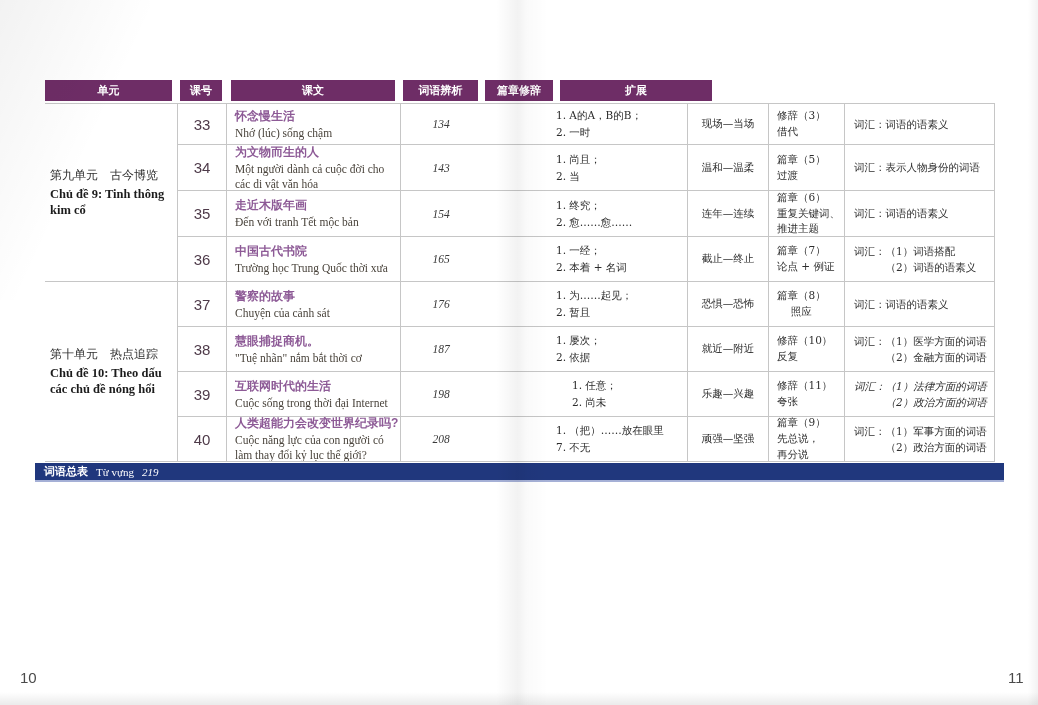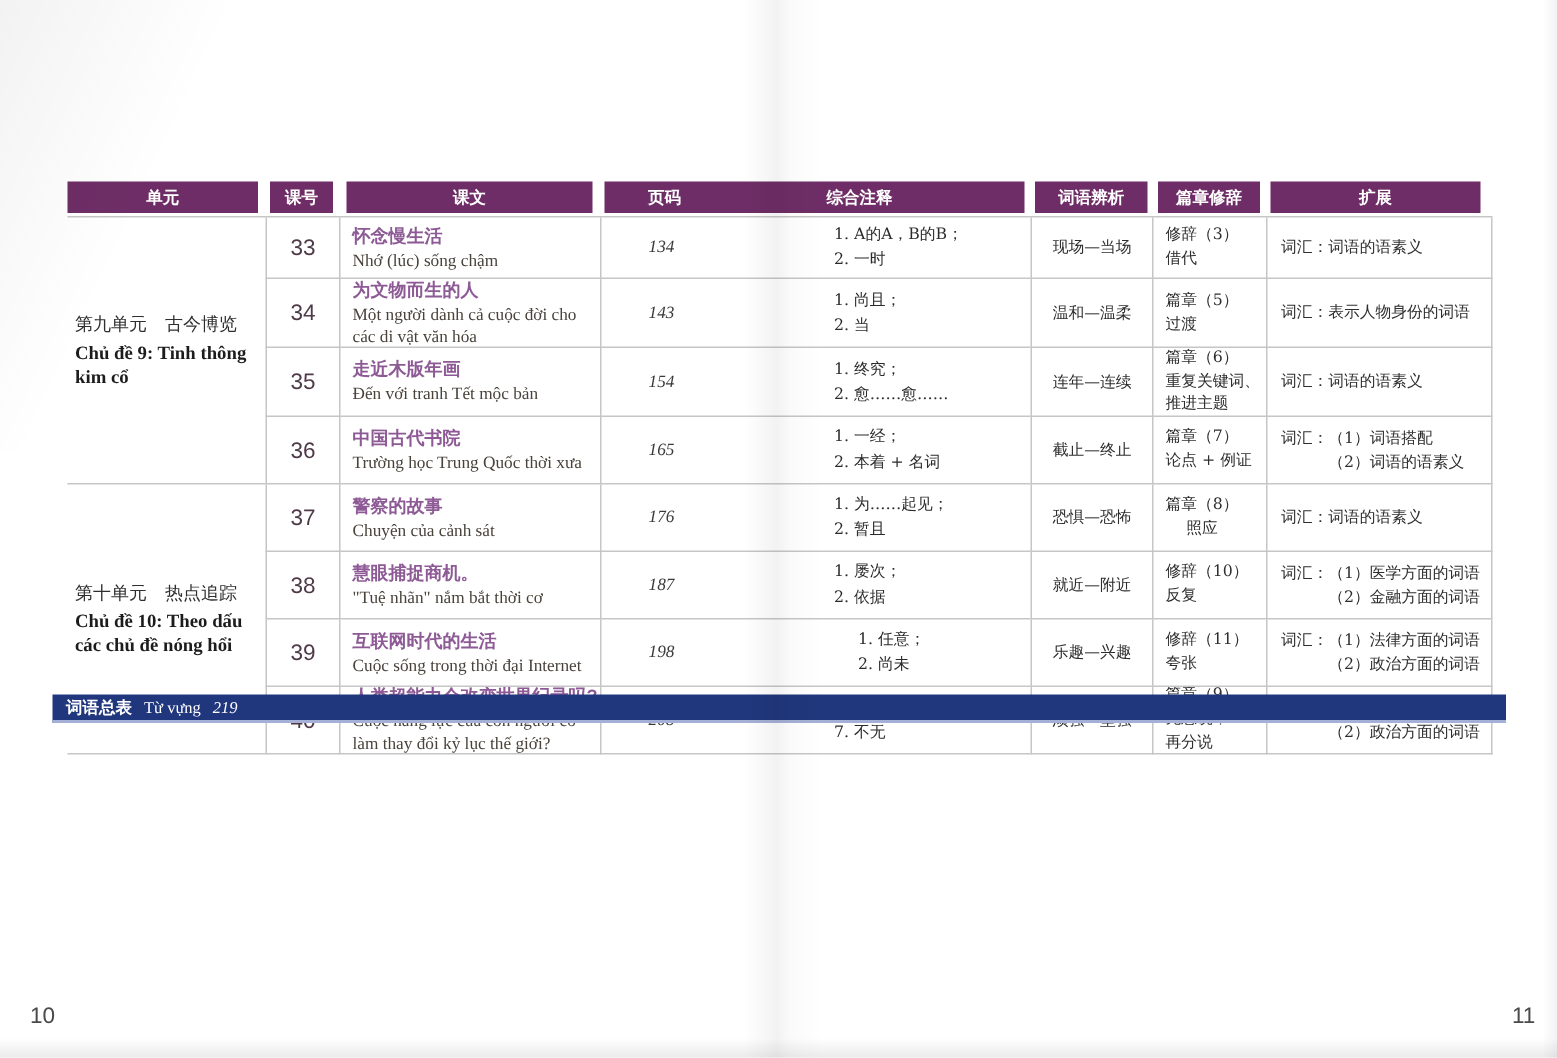--- a/index.html
+++ b/index.html
@@ -15,32 +15,32 @@
     background:linear-gradient(90deg,rgba(0,0,0,0) 0%,rgba(0,0,0,0.05) 42%,rgba(0,0,0,0.02) 60%,rgba(0,0,0,0) 100%);}
   .shade-left{left:0;top:0;width:150px;height:300px;
     background:linear-gradient(115deg,rgba(0,0,0,0.05) 0%,rgba(0,0,0,0) 55%);}
   .shade-bottom{left:0;bottom:0;width:1038px;height:13px;
     background:linear-gradient(0deg,rgba(0,0,0,0.08) 0%,rgba(0,0,0,0) 100%);}
   .shade-right{right:0;top:0;width:10px;height:705px;
     background:linear-gradient(270deg,rgba(0,0,0,0.05) 0%,rgba(0,0,0,0) 100%);}
 
   
   .tbl{position:absolute;left:45px;top:80px;width:950px;}
-  .thead{display:flex;height:21px;margin-bottom:2px;margin-top:41px;}
+  .thead{display:flex;height:21px;margin-bottom:2px;}
   .hbox{background:#6e2d66;color:#ffffff;font-size:11px;font-weight:bold;
     display:flex;align-items:center;justify-content:center;height:21px;box-sizing:border-box;}
   .hb-unit{width:127px;margin-right:8px;}
   .hb-no{width:42px;margin-right:9px;}
   .hb-lesson{width:164px;margin-right:8px;}
   .hb-pa{width:280px;margin-right:7px;justify-content:flex-start;}
   .hb-pa .hp1{width:80px;text-align:center;}
   .hb-pa .hp2{width:90px;margin-left:45px;text-align:center;}
   .hb-wd{width:75px;margin-right:7px;}
   .hb-rh{width:68px;margin-right:7px;}
-  .hb-ex{width:140px;}
+  .hb-ex{width:152px;}
 
   .tbody{display:grid;
     grid-template-columns:132px 49px 174px 287px 81px 76px 151px;
     grid-template-rows:41px 46px 46px 45px 45px 45px 45px 45px;
     border-top:1px solid #c6c6c6;}
   .cell{box-sizing:border-box;border-bottom:1px solid #c6c6c6;border-left:1px solid #c6c6c6;
     display:flex;overflow:hidden;color:#2e2e2e;}
   .cell.lastcol{border-right:1px solid #c6c6c6;}
   .unit-cell{border-left:none;flex-direction:column;justify-content:center;align-items:flex-start;padding:0 4px 0 5px;}
   .unit-cn{font-size:12px;color:#2f2f2f;white-space:nowrap;margin-bottom:3px;}
@@ -79,24 +79,20 @@
 </head>
 <body>
 
 <div class="spread">
 
   <div class="tbl">
     <div class="thead">
       <div class="hbox hb-unit">单元</div>
       <div class="hbox hb-no">课号</div>
       <div class="hbox hb-lesson">课文</div>
-      <div class="hbox hb-pa">
-        <span class="hp1">页码</span>
-        <span class="hp2">综合注释</span>
-      </div>
       <div class="hbox hb-wd">词语辨析</div>
       <div class="hbox hb-rh">篇章修辞</div>
       <div class="hbox hb-ex">扩展</div>
     </div>
     <div class="tbody" id="tbody">
         <div class="cell unit-cell" style="grid-area: 1 / 1 / span 4;">
           <div class="unit-cn">第九单元　古今博览</div>
           <div class="unit-vi">Chủ đề 9: Tinh thông kim cổ</div>
         </div>
         <div class="cell unit-cell" style="grid-area: 5 / 1 / span 4;">
@@ -196,21 +192,21 @@
           <div class="title-vi">Cuộc sống trong thời đại Internet</div>
         </div>
         <div class="cell pa-cell" style="grid-area: 7 / 4; gap: 16px;">
           <div class="pno">198</div>
           <div class="ann">1. 任意；
 2. 尚未</div>
         </div>
         <div class="cell wd-cell" style="grid-area: 7 / 5;">乐趣—兴趣</div>
         <div class="cell rh-cell" style="grid-area: 7 / 6;">修辞（11）
 夸张</div>
-        <div class="cell ex-cell lastcol" style="grid-area: 7 / 7;">词汇：（1）法律方面的词语
+        <div class="cell ex-cell lastcol" style="grid-area: 7 / 7; font-style: italic;">词汇：（1）法律方面的词语
 　　　（2）政治方面的词语</div>
         <div class="cell no-cell" style="grid-area: 8 / 2;">40</div>
         <div class="cell lesson-cell" style="grid-area: 8 / 3;">
           <div class="title-cn">人类超能力会改变世界纪录吗?</div>
           <div class="title-vi">Cuộc năng lực của con người có làm thay đổi kỷ lục thế giới?</div>
         </div>
         <div class="cell pa-cell" style="grid-area: 8 / 4;">
           <div class="pno">208</div>
           <div class="ann">1. （把）……放在眼里
 7. 不无</div>

